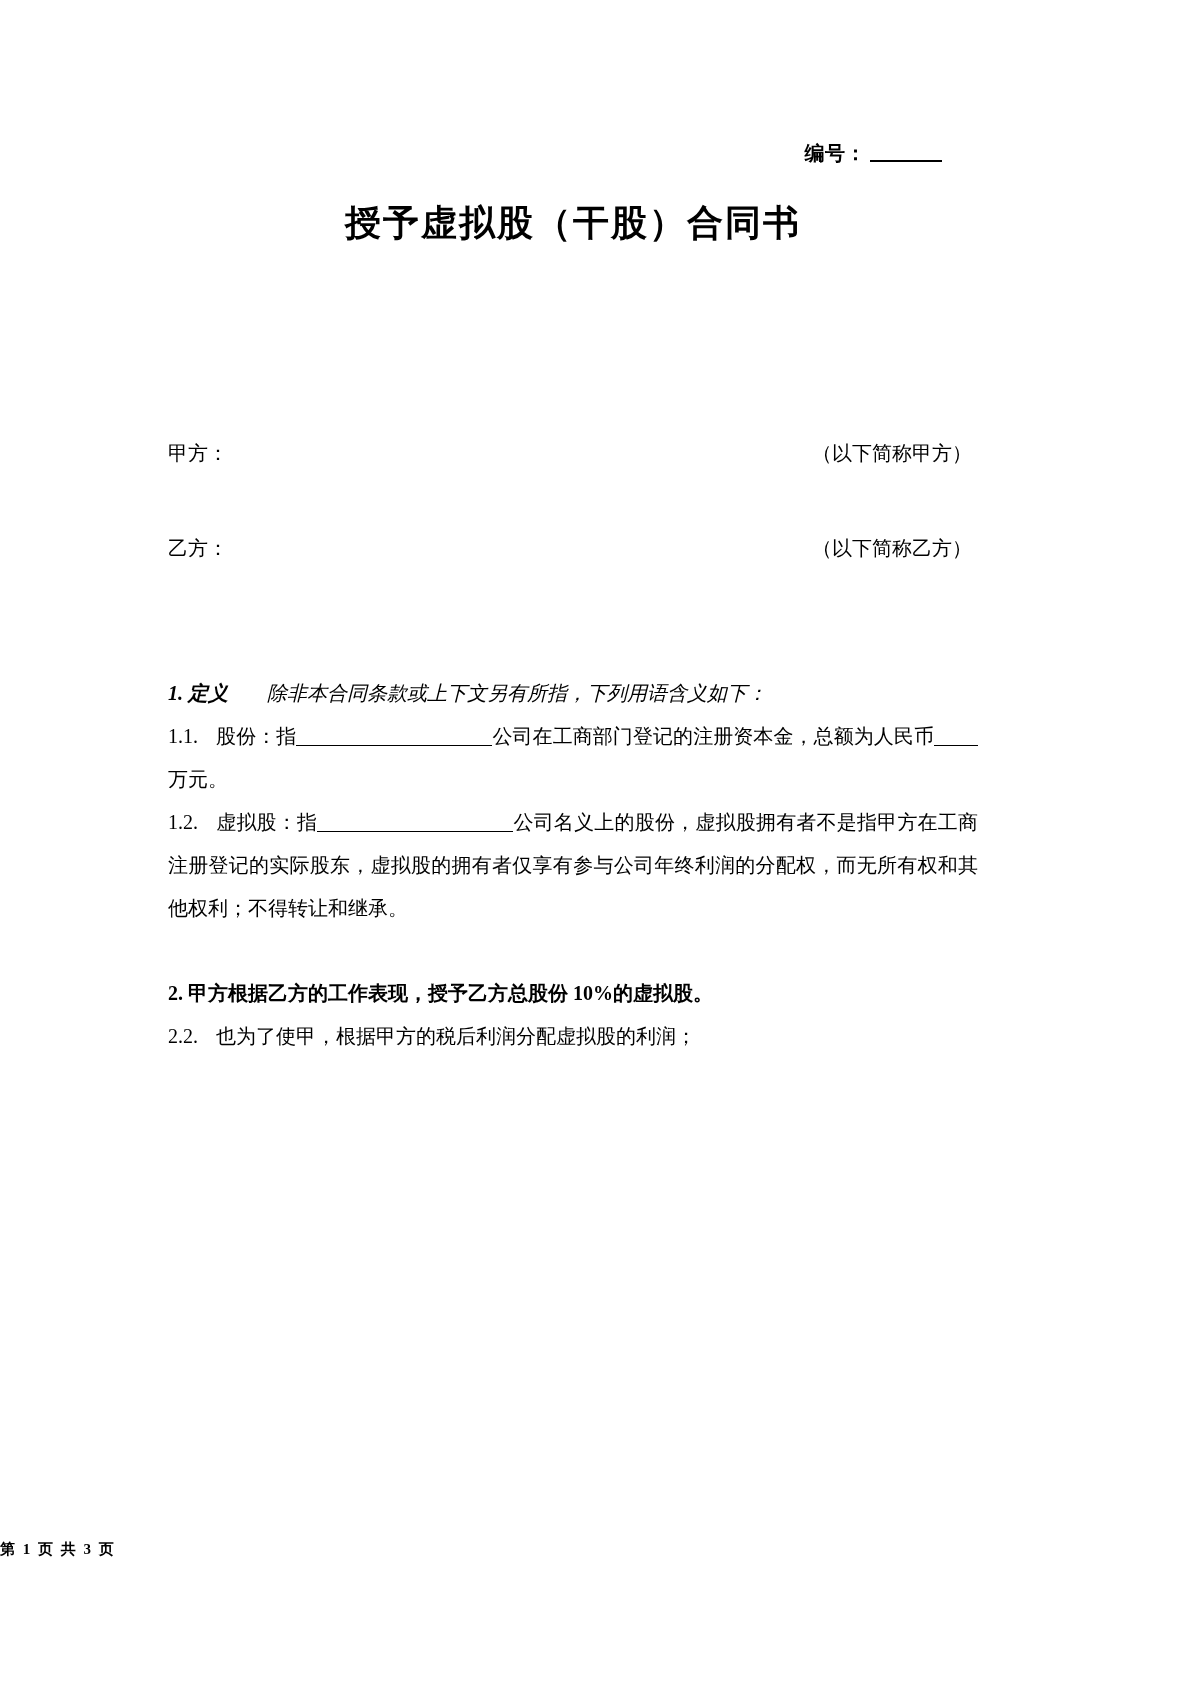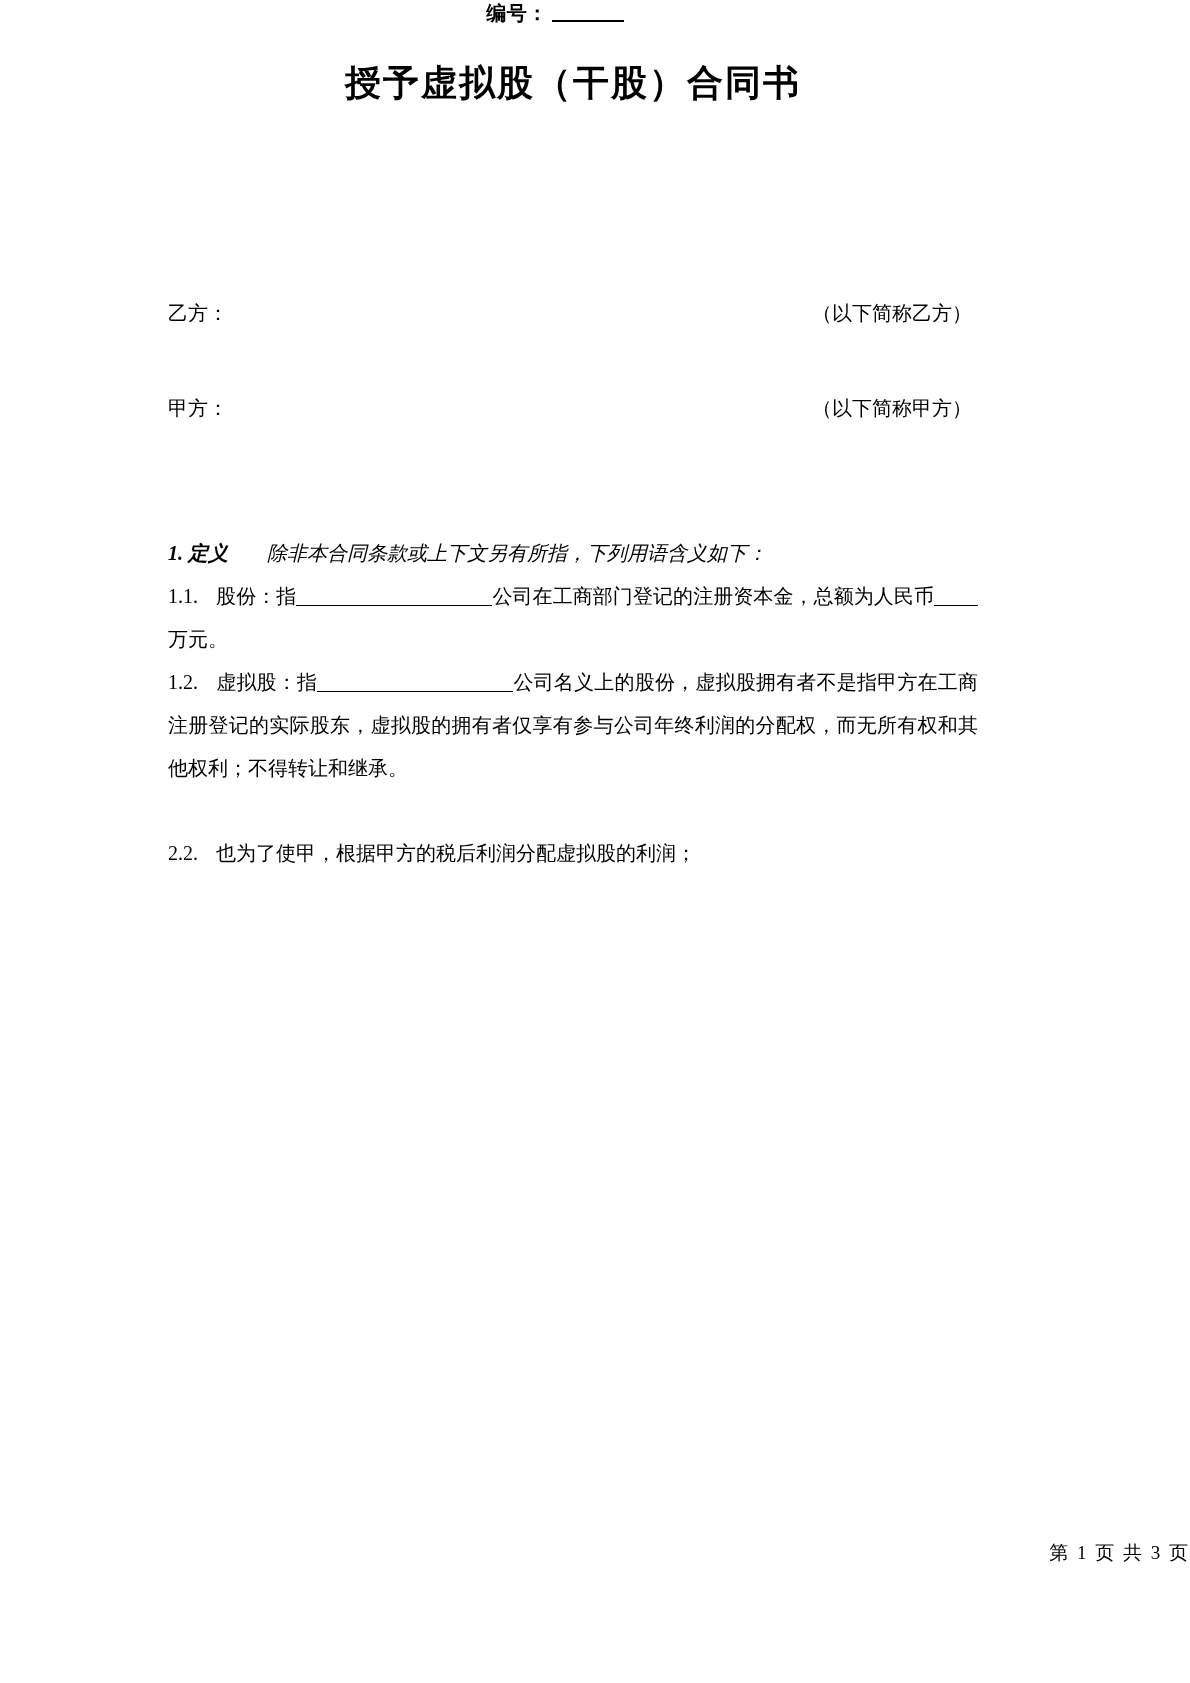--- a/index.html
+++ b/index.html
@@ -21,21 +21,22 @@
   }
   .content {
     position: absolute;
     left: 168px;
     top: 0;
     width: 810px;
   }
 
   
   .doc-number {
-    text-align: center;
+    margin-top: 140px;
+    text-align: right;
     font-weight: bold;
     font-size: 20px;
     letter-spacing: 0.5px;
     padding-right: 36px;
   }
   .doc-number .blank {
     display: inline-block;
     width: 72px;
     border-bottom: 2px solid #000;
     vertical-align: -2px;
@@ -116,46 +117,46 @@
   }
   .fill.long  { width: 196px; }
   .fill.short { width: 44px; }
 
   
   .footer {
     position: absolute;
     left: 0;
     right: 0;
     top: 1540px;
-    text-align: right;
-    font-size: 19px;
-    font-weight: normal;
+    text-align: left;
+    font-size: 15px;
+    font-weight: bold;
     letter-spacing: 2px;
   }
 </style>
 </head>
 <body>
 
 <div class="page">
   <div class="content">
 
     <div class="doc-number">
       <span>编号：</span><span class="blank"></span>
     </div>
 
     <div class="doc-title">授予虚拟股（干股）合同书</div>
 
     <div class="parties">
       <div class="party-row">
+        <span class="label">甲方：</span>
+        <span class="alias">（以下简称甲方）</span>
+      </div>
+      <div class="party-row">
         <span class="label">乙方：</span>
         <span class="alias">（以下简称乙方）</span>
-      </div>
-      <div class="party-row">
-        <span class="label">甲方：</span>
-        <span class="alias">（以下简称甲方）</span>
       </div>
     </div>
 
 
     <div class="gap-lg"></div>
 
     <p class="clause-title">
       <span class="num">1.</span>
       <span class="kw">定义</span>
       <span class="tail">除非本合同条款或上下文另有所指，下列用语含义如下：</span>
@@ -165,20 +166,24 @@
       <span class="lead">1.1.</span><span>股份：指</span><span class="fill long"></span><span>公司在工商部门登记的注册资本金，总额为人民币</span><span class="fill short"></span><span>万元。</span>
     </p>
 
     <p class="sub">
       <span class="lead">1.2.</span><span>虚拟股：指</span><span class="fill long"></span><span>公司名义上的股份，虚拟股拥有者不是指甲方在工商注册登记的实际股东，虚拟股的拥有者仅享有参与公司年终利润的分配权，而无所有权和其他权利；不得转让和继承。</span>
     </p>
 
 
     <div class="gap-lg"></div>
 
+    <p class="section-head">
+      <span>2.</span>
+      <span>甲方根据乙方的工作表现，授予乙方总股份 10%的虚拟股。</span>
+    </p>
 
 
     <p class="sub">
       <span class="lead">2.2.</span><span>也为了使甲，根据甲方的税后利润分配虚拟股的利润；</span>
     </p>
 
 
   </div>
 
   <div class="footer">第 1 页 共 3 页</div>

